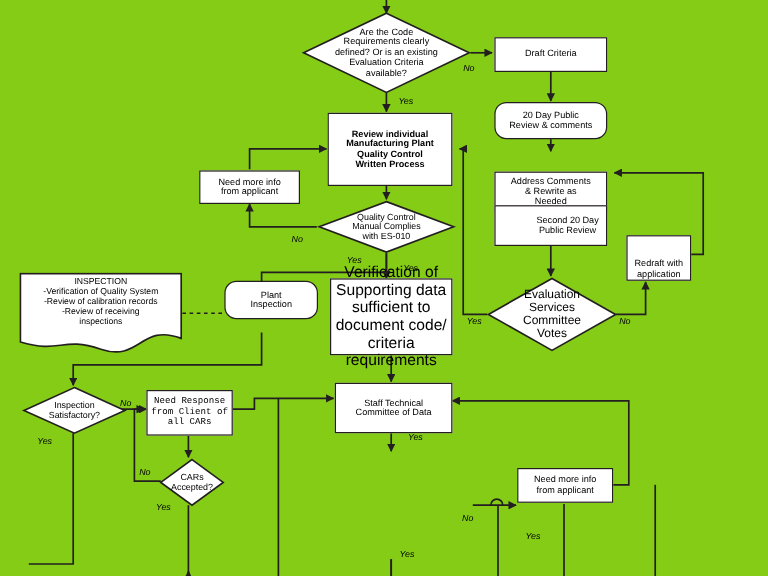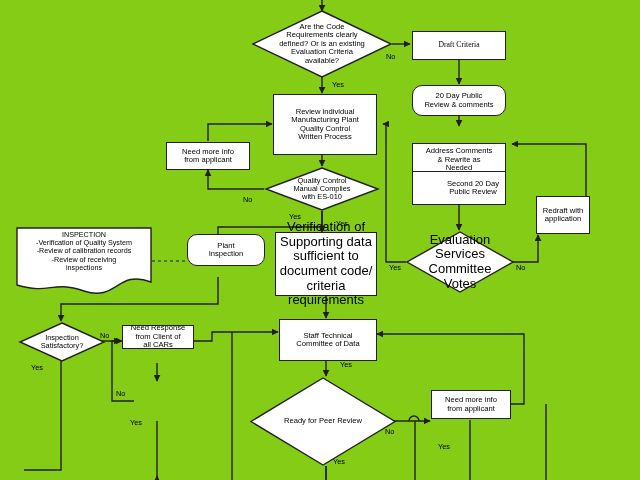--- a/index.html
+++ b/index.html
@@ -87,20 +87,21 @@
     white-space: pre-line;
     line-height: 1.14;
     color: #000000;
     pointer-events: none;
   }
   .elbl {
     position: absolute;
     color: #000000;
     white-space: nowrap;
     line-height: 1;
+    font-style: italic;
   }
 </style>
 </head>
 <body>
 
 <div id="canvas">
 
   <svg id="edges" viewBox="0 0 640 480" width="640" height="480">
     <defs>
       <marker id="ah" viewBox="0 0 10 10" refX="9" refY="5" markerWidth="5" markerHeight="5" orient="auto-start-reverse">
@@ -186,56 +187,56 @@
     <svg width="140" height="68" viewBox="0 0 140 68">
       <polygon points="70,1 139,34 70,67 1,34" fill="#ffffff" stroke="#231f20" stroke-width="1.4"></polygon>
     </svg>
     <div class="decision-label">Are the Code
 Requirements clearly
 defined? Or is an existing
 Evaluation Criteria
 available?</div>
   </div>
 
-  <div class="node proc" style="left:412px; top:31px; width:94px; height:29px; font-size:7.6px;font-family:Liberation Serif, serif;">
+  <div class="node proc" style="left:412px; top:31px; width:94px; height:29px; font-size:7.6px;">
     <span>Draft Criteria</span>
   </div>
 
   <div class="node proc" style="left:412px; top:85px; width:94px; height:31px; font-size:7.6px;border-radius:10px;">
     <span>20 Day Public
 Review &amp; comments</span>
   </div>
 
   <div class="node proc" style="left:412px; top:143px; width:94px; height:34px; font-size:7.6px;">
     <span>Address Comments
 &amp; Rewrite as
 Needed</span>
   </div>
 
   <div class="node proc" style="left:412px; top:171px; width:94px; height:34px; font-size:7.6px;padding-left:28px;">
     <span>Second 20 Day
 Public Review</span>
   </div>
 
-  <div class="decision-wrap" style="left:406px; top:231px; width:108px; height:62px; font-size:13px;">
+  <div class="decision-wrap" style="left:406px; top:231px; width:108px; height:62px; font-size:10px;">
     <svg width="108" height="62" viewBox="0 0 108 62">
       <polygon points="54,1 107,31 54,61 1,31" fill="#ffffff" stroke="#231f20" stroke-width="1.4"></polygon>
     </svg>
     <div class="decision-label">Evaluation
 Services
 Committee
 Votes</div>
   </div>
 
-  <div class="node proc" style="left:536px; top:196px; width:54px; height:38px; font-size:7.6px;">
+  <div class="node proc" style="left:522px; top:196px; width:54px; height:38px; font-size:7.6px;align-items:flex-end;">
     <span>Redraft with
 application</span>
   </div>
 
-  <div class="node proc" style="left:273px; top:94px; width:104px; height:61px; font-size:7.6px;">
+  <div class="node proc" style="left:273px; top:94px; width:104px; height:61px; font-size:7.6px;font-weight:bold;">
     <span>Review individual
 Manufacturing Plant
 Quality Control
 Written Process</span>
   </div>
 
   <div class="node proc" style="left:166px; top:142px; width:84px; height:28px; font-size:7.6px;">
     <span>Need more info
 from applicant</span>
   </div>
@@ -274,38 +275,39 @@
   </div>
 
   <div class="decision-wrap" style="left:19px; top:322px; width:86px; height:40px; font-size:7.4px;">
     <svg width="86" height="40" viewBox="0 0 86 40">
       <polygon points="43,1 85,20 43,39 1,20" fill="#ffffff" stroke="#231f20" stroke-width="1.4"></polygon>
     </svg>
     <div class="decision-label">Inspection
 Satisfactory?</div>
   </div>
 
-  <div class="node proc" style="left:122px; top:325px; width:72px; height:24px; font-size:7.6px;">
+  <div class="node proc" style="left:122px; top:325px; width:72px; height:38px; font-size:7.6px;font-family:Liberation Mono, monospace;">
     <span>Need Response
 from Client of
 all CARs</span>
   </div>
 
+  <div class="decision-wrap" style="left:133px; top:382px; width:54px; height:40px; font-size:7.4px;">
+    <svg width="54" height="40" viewBox="0 0 54 40">
+      <polygon points="27,1 53,20 27,39 1,20" fill="#ffffff" stroke="#231f20" stroke-width="1.4"></polygon>
+    </svg>
+    <div class="decision-label">CARs
+Accepted?</div>
+  </div>
 
   <div class="node proc" style="left:279px; top:319px; width:98px; height:42px; font-size:7.6px;">
     <span>Staff Technical
 Committee of Data</span>
   </div>
 
-  <div class="decision-wrap" style="left:250px; top:377px; width:146px; height:89px; font-size:7.6px;">
-    <svg width="146" height="89" viewBox="0 0 146 89">
-      <polygon points="73,1 145,44.5 73,88 1,44.5" fill="#ffffff" stroke="#231f20" stroke-width="1.4"></polygon>
-    </svg>
-    <div class="decision-label">Ready for Peer Review</div>
-  </div>
 
   <div class="node proc" style="left:431px; top:390px; width:80px; height:29px; font-size:7.6px;">
     <span>Need more info
 from applicant</span>
   </div>
 
   <div class="elbl" style="left:386px; top:53px; font-size:7.4px;">No</div>
 
   <div class="elbl" style="left:332px; top:81px; font-size:7.4px;">Yes</div>
 

